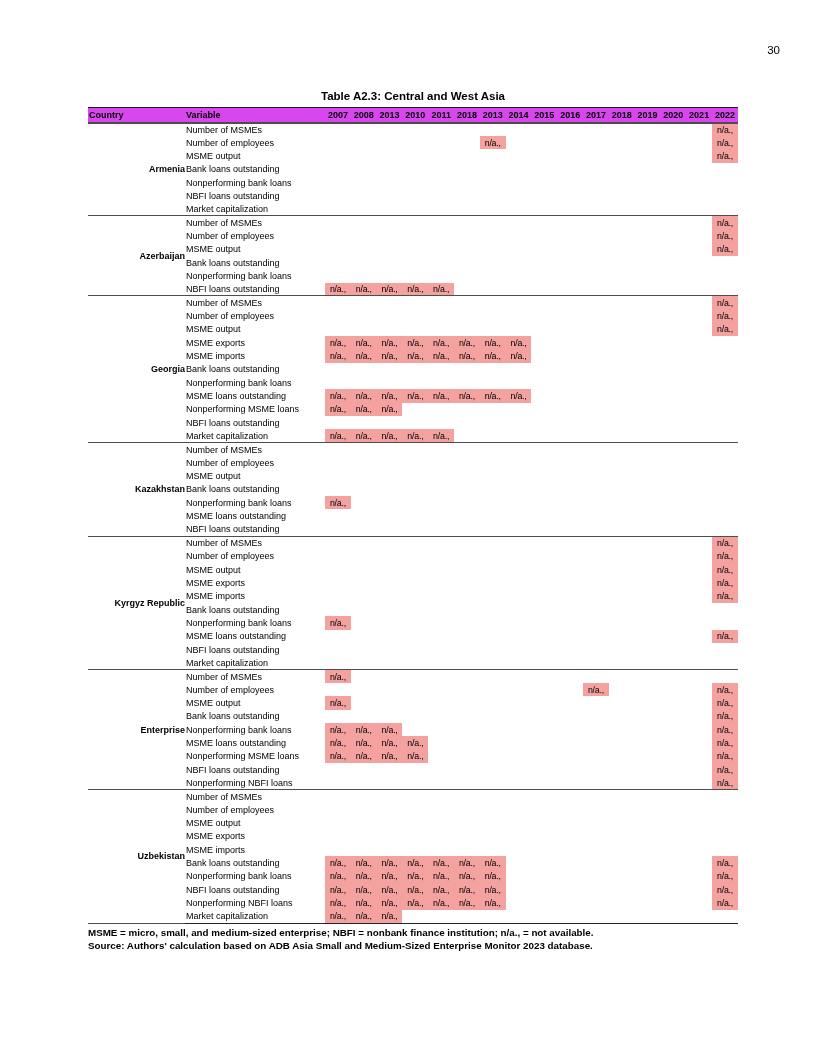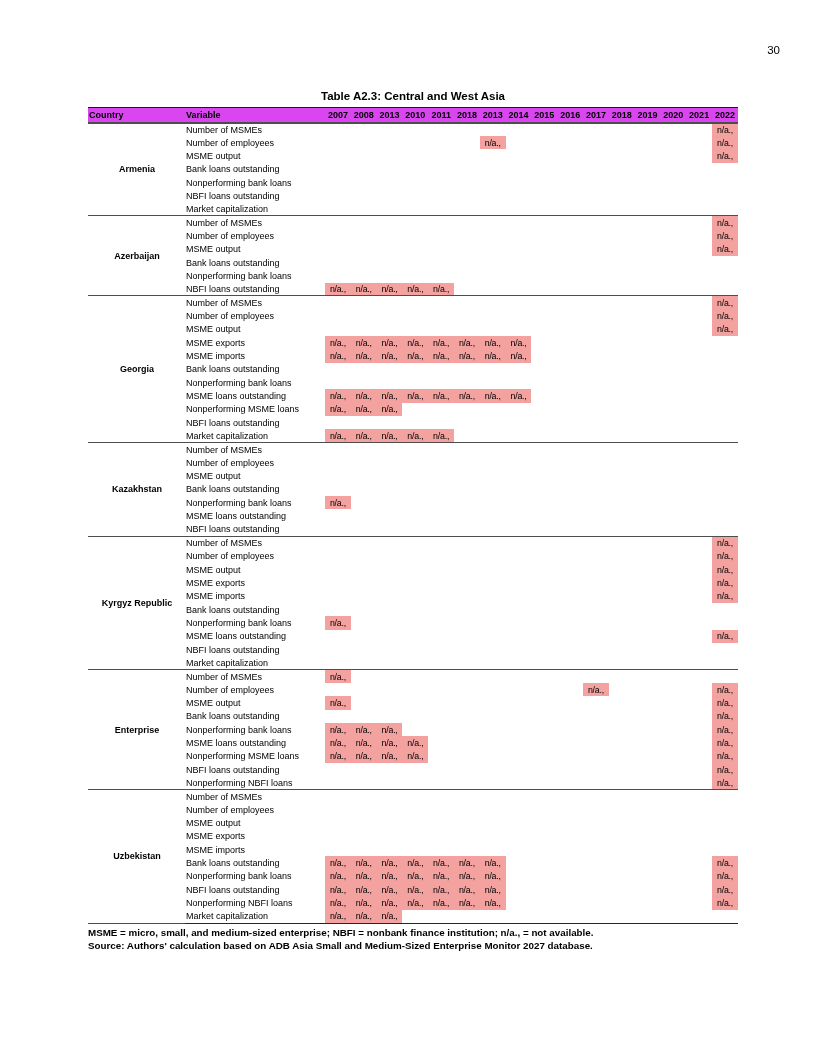--- a/index.html
+++ b/index.html
@@ -11,21 +11,21 @@
   #table-title { text-align:center; font-weight:bold; font-size:11.5px; margin-bottom:5px; }
   table { width:650px; table-layout:fixed; border-collapse:collapse; }
   col.c-country { width:97px; }
   col.c-variable { width:140px; }
   col.c-year { width:25.8px; }
   th { background:#d946ef; font-size:9px; font-weight:bold; height:15px;
        border-top:1.5px solid #1a1a1a; border-bottom:2.5px solid #4d4d4d; padding:0; }
   th.left-h { text-align:left; padding-left:1px; }
   th.year-h { text-align:center; }
   td { height:13.35px; padding:0; font-size:9px; vertical-align:middle; overflow:hidden; white-space:nowrap; }
-  td.country { font-weight:bold; text-align:center; padding-left:1px; vertical-align:middle; }
+  td.country { font-weight:bold; text-align:right; padding-left:1px; vertical-align:middle; }
   td.variable { text-align:left; padding-left:1px;margin-top:12px; }
   td.yc { text-align:center; }
   td.na { background:#F4A2A0; font-size:8.8px; letter-spacing:-0.2px; }
   tr.sec-end td { border-bottom:1.4px solid #4d4d4d; }
   td.country { border-bottom:1.4px solid #4d4d4d; }
   tr.table-end td { border-bottom:1.6px solid #262626; }
   #footnotes { margin-top:2px; font-size:9.8px; line-height:13.2px;font-weight:bold; }
 </style>
 </head>
 <body>
@@ -1222,16 +1222,16 @@
             <td class="yc"></td>
             <td class="yc"></td>
             <td class="yc"></td>
             <td class="yc"></td>
             <td class="yc"></td>
           </tr>
         </tbody>
     </table>
     <div id="footnotes">
       <div>MSME = micro, small, and medium-sized enterprise; NBFI = nonbank finance institution; n/a., = not available.</div>
-      <div>Source: Authors' calculation based on ADB Asia Small and Medium-Sized Enterprise Monitor 2027 database.</div>
+      <div>Source: Authors' calculation based on ADB Asia Small and Medium-Sized Enterprise Monitor 2023 database.</div>
     </div>
   </div>
 </div>
 
 </body></html>

